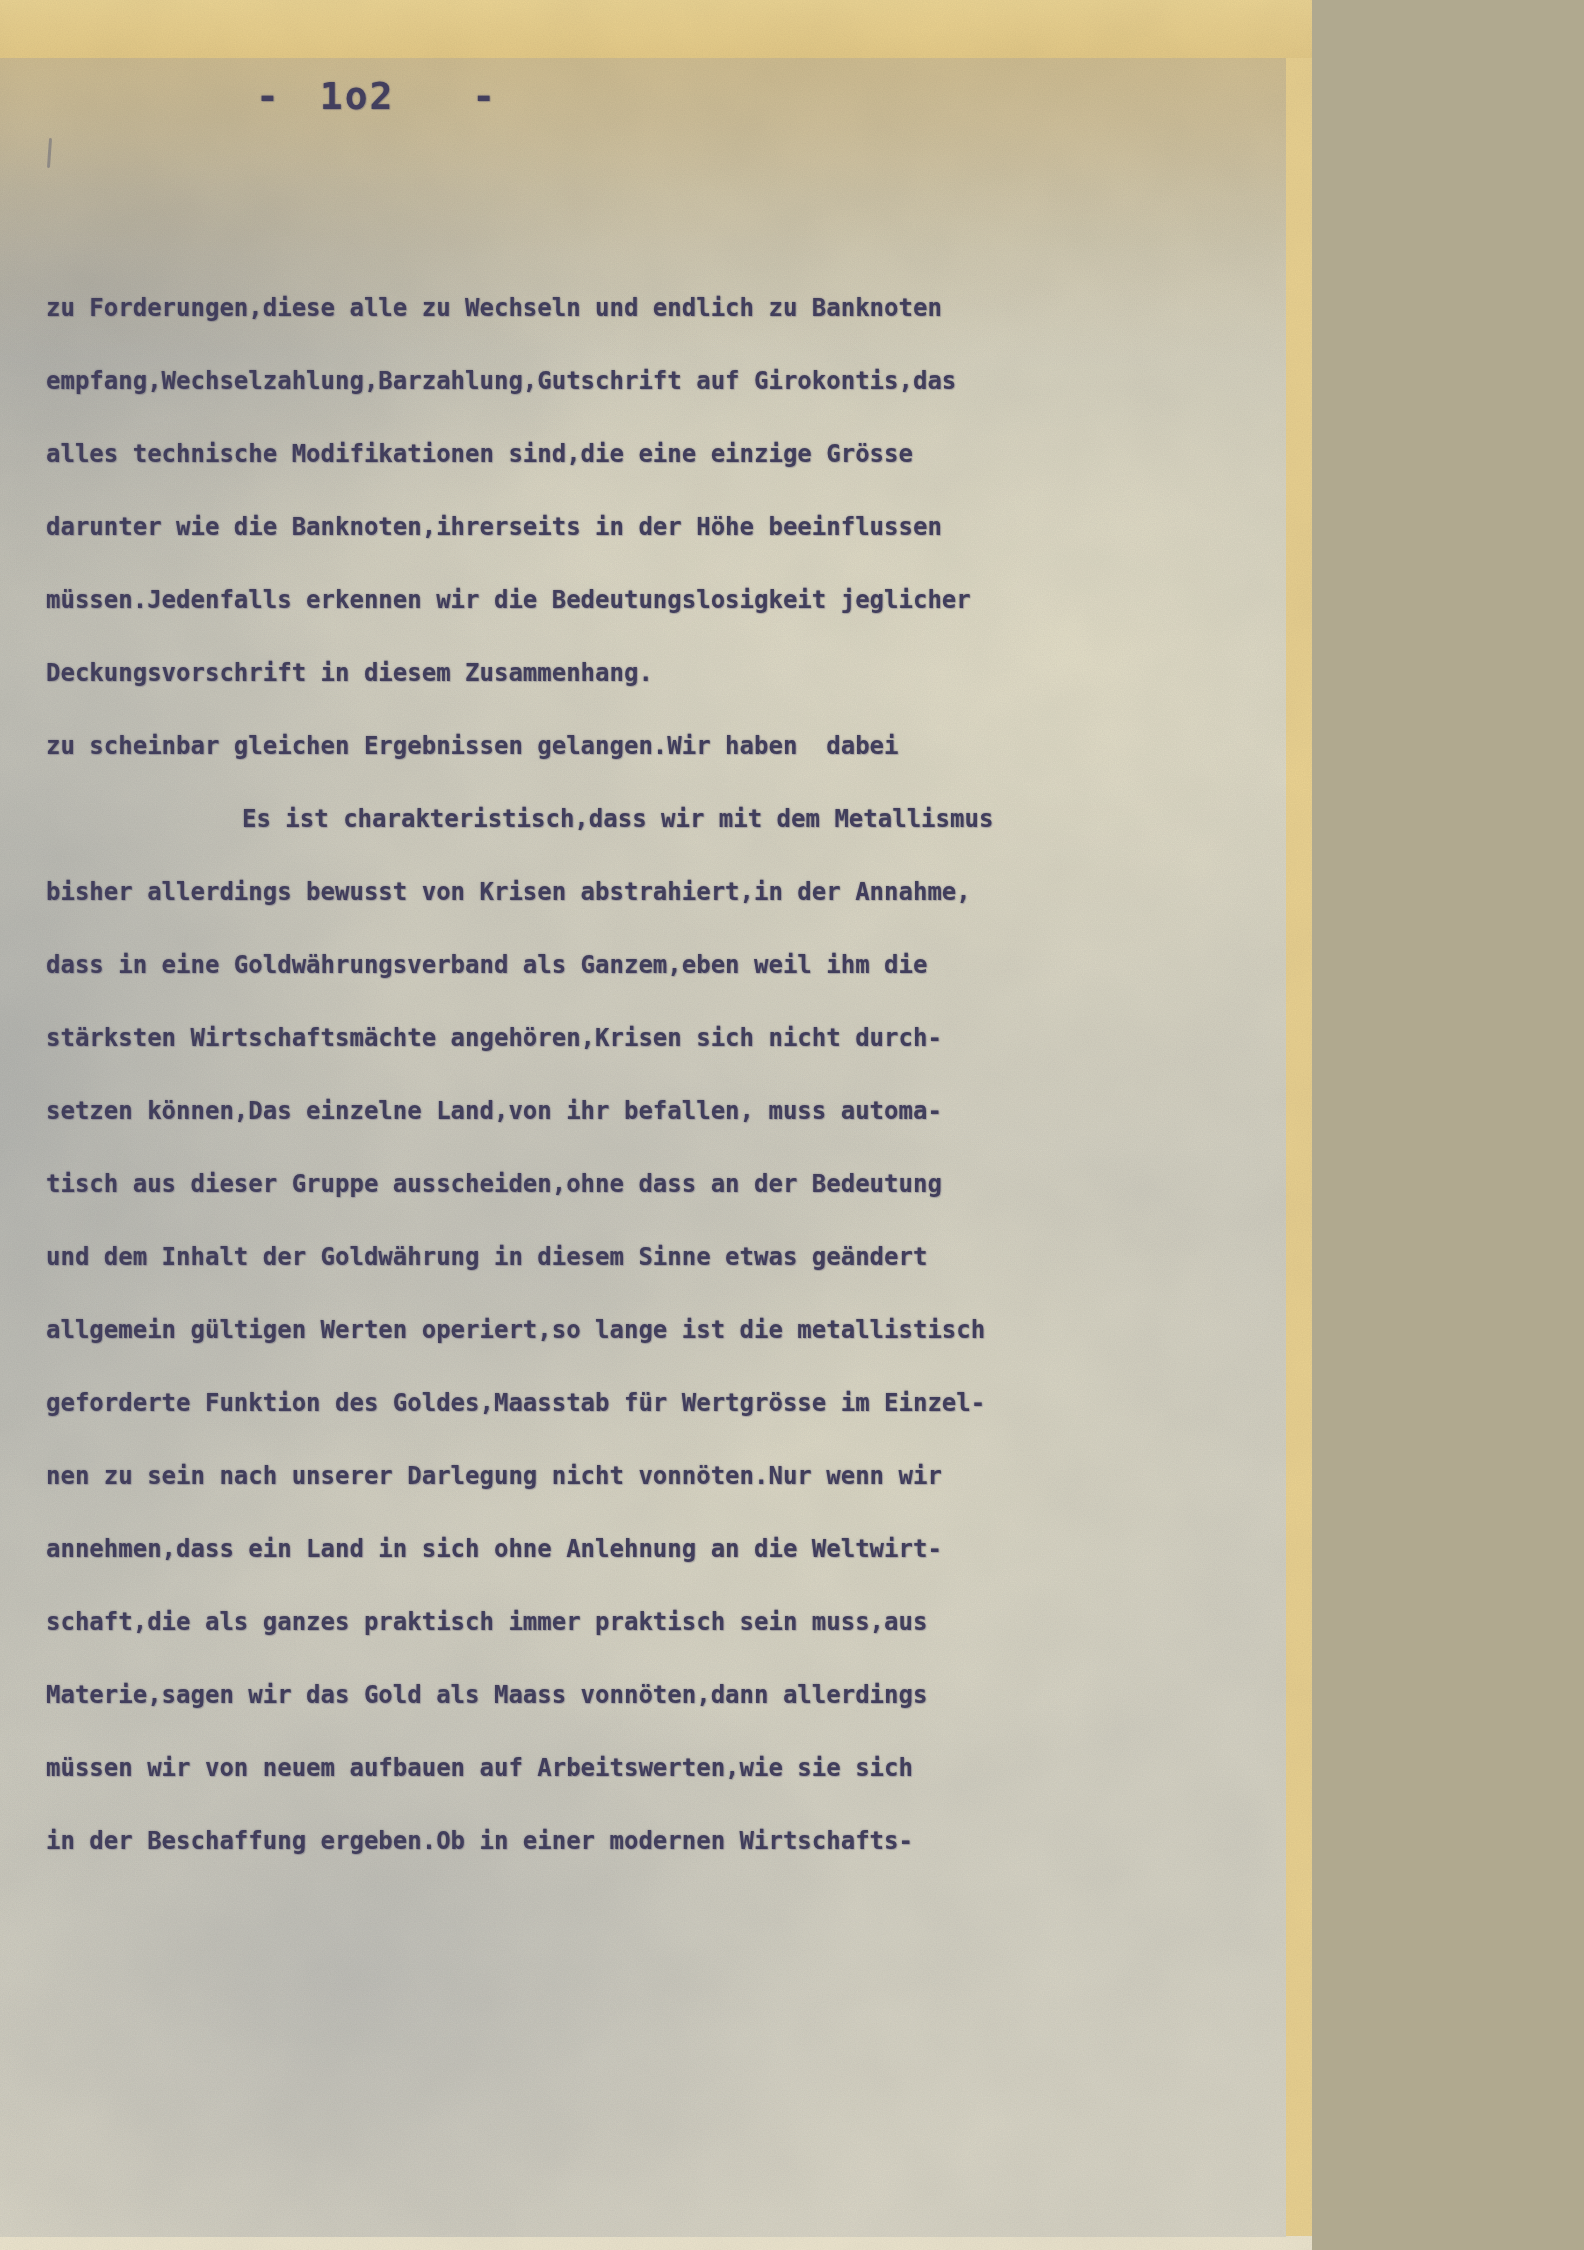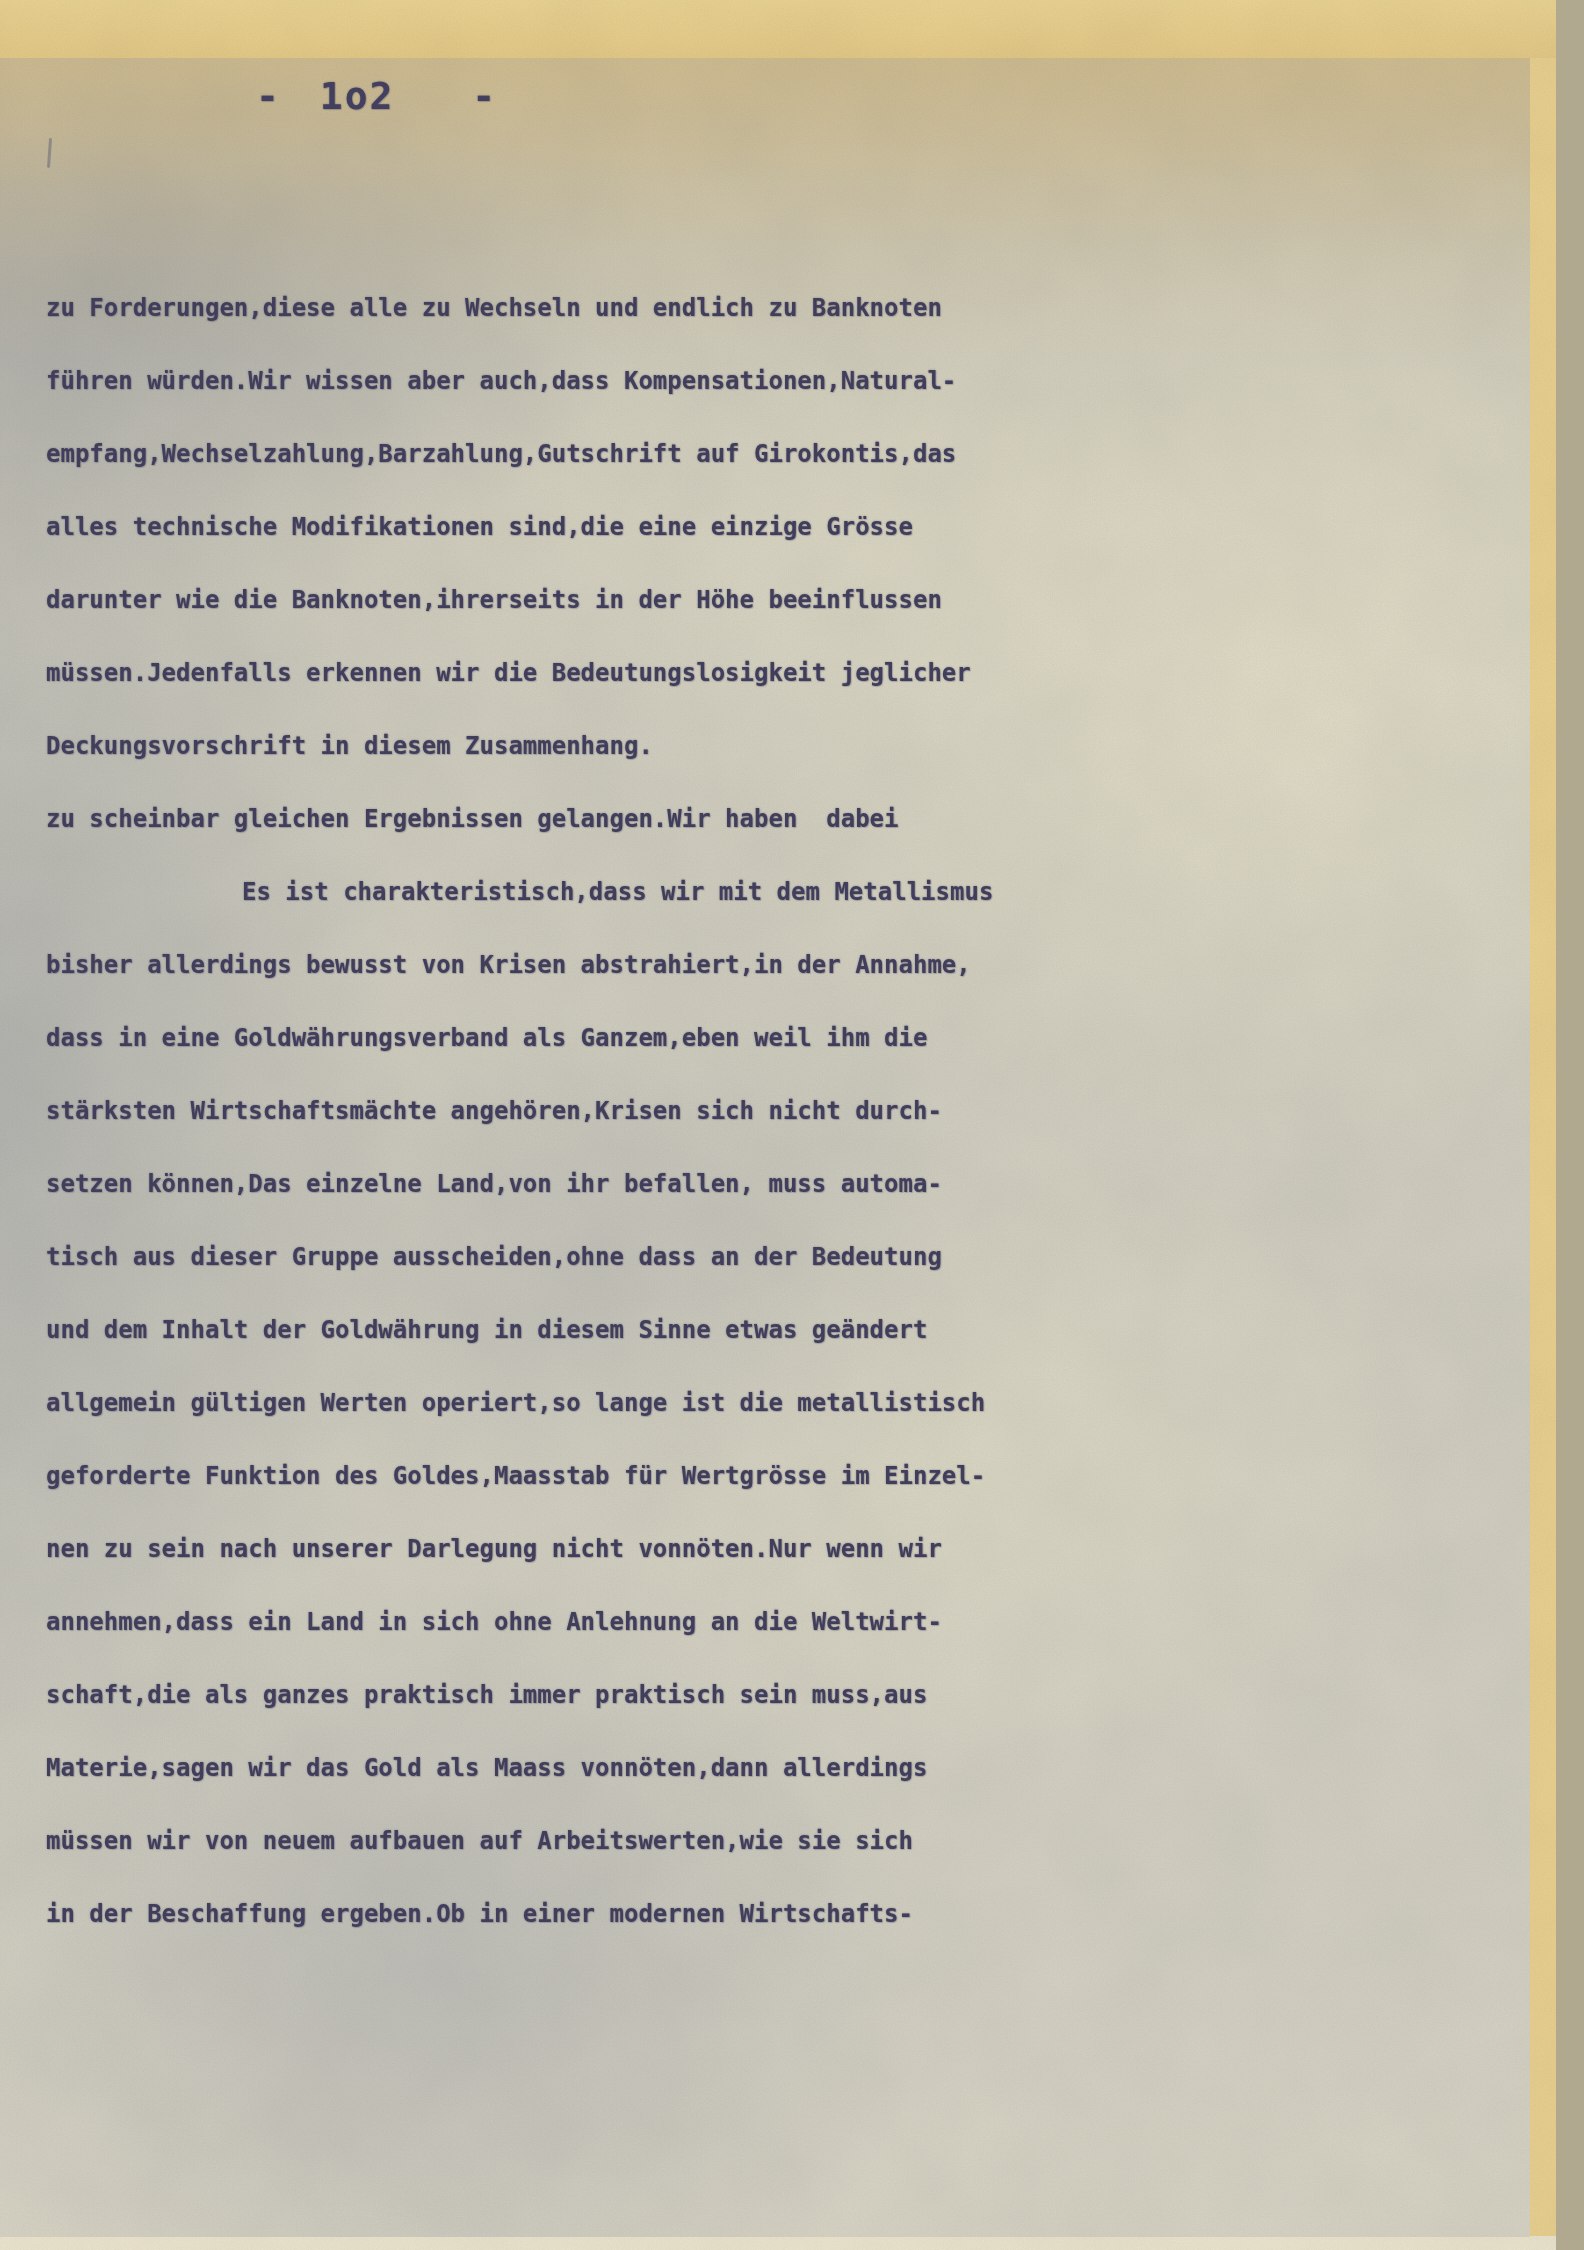--- a/index.html
+++ b/index.html
@@ -1,18 +1,18 @@
 <!DOCTYPE html>
 <html><head>
 <meta charset="utf-8">
 <style>
   html, body { margin: 0; padding: 0; background: #b0a98f; }
   .page {
     position: relative;
-    width: 1556px;
+    width: 1312px;
     height: 2250px;
     overflow: hidden;
     background: #ecd391; 
     font-family: "DejaVu Sans Mono", monospace;
   }
   
   .backing-top {
     position: absolute; left: 0; top: 0; width: 100%; height: 58px;
     background: linear-gradient(180deg, #eed694 0%, #e7cc88 100%);
   }
@@ -100,21 +100,20 @@
   </svg>
 
   <div class="text-layer">
 
     <div class="stray-mark"></div>
 
     <div class="page-number">- 1o2  -</div>
 
     <div class="body-text">
       <div class="line">zu Forderungen,diese alle zu Wechseln und endlich zu Banknoten</div>
-      <div class="line">führen würden.Wir wissen aber auch,dass Kompensationen,Natural-</div>
       <div class="line">empfang,Wechselzahlung,Barzahlung,Gutschrift auf Girokontis,das</div>
       <div class="line">alles technische Modifikationen sind,die eine einzige Grösse</div>
       <div class="line">darunter wie die Banknoten,ihrerseits in der Höhe beeinflussen</div>
       <div class="line">müssen.Jedenfalls erkennen wir die Bedeutungslosigkeit jeglicher</div>
       <div class="line">Deckungsvorschrift in diesem Zusammenhang.</div>
       <div class="line">zu scheinbar gleichen Ergebnissen gelangen.Wir haben  dabei</div>
       <div class="line indent">Es ist charakteristisch,dass wir mit dem Metallismus</div>
       <div class="line">bisher allerdings bewusst von Krisen abstrahiert,in der Annahme,</div>
       <div class="line">dass in eine Goldwährungsverband als Ganzem,eben weil ihm die</div>
       <div class="line">stärksten Wirtschaftsmächte angehören,Krisen sich nicht durch-</div>

